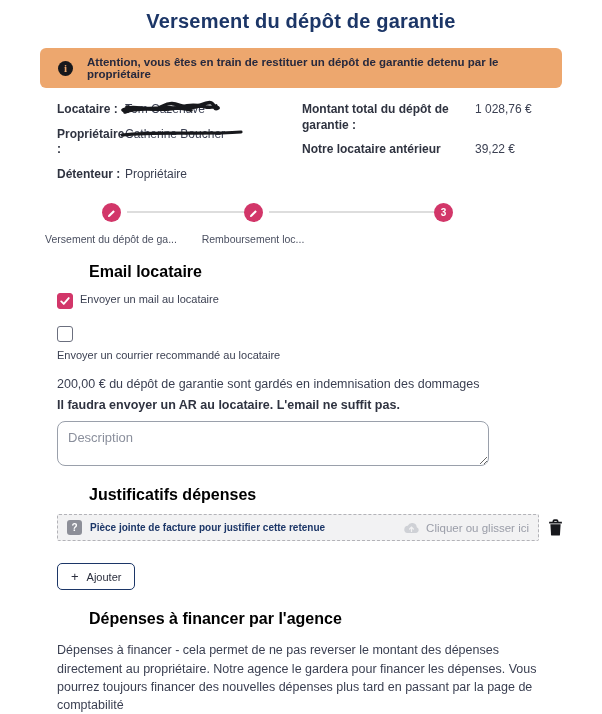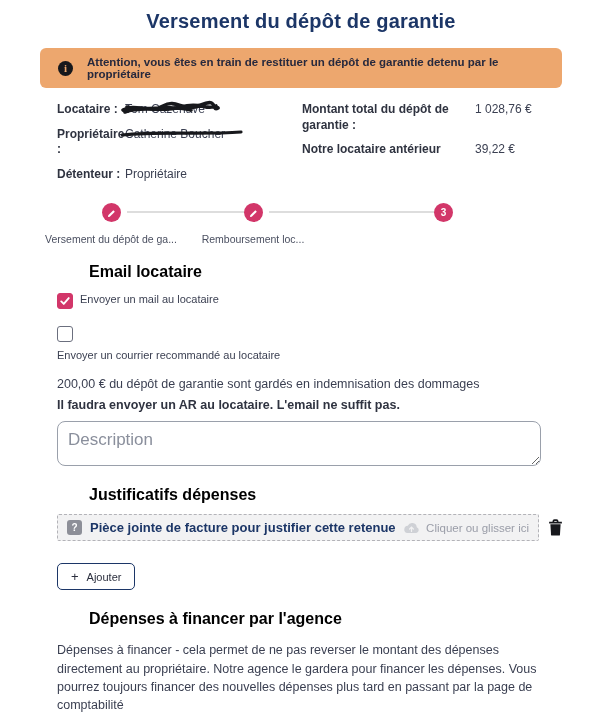--- a/index.html
+++ b/index.html
@@ -41,33 +41,33 @@
   .check-row { display:flex; gap:7px; margin-top:12px; cursor:pointer; }
   .checkbox { width:16px; height:16px; border-radius:3px; border:1px solid #6b6f7e;
     background:#fff; display:flex; align-items:center; justify-content:center; flex:0 0 auto; }
   .checkbox.checked { background:#d23669; border-color:#d23669; }
   .check-row + .check-row { margin-top:17px;flex-direction:column; }
   .check-label { font-size:11px; color:#3a3f51; }
 
   .kept-text { margin-top:16px; font-size:12.5px; }
   .warn-text { margin-top:7px; font-size:12.5px; font-weight:bold; color:#2f3340; }
 
-  textarea.description { margin-top:9px; width:484px; height:45px; resize:both;
-    border:1px solid #9aa0ab; border-radius:8px; padding:8px 10px; font-size:17px;
+  textarea.description { margin-top:9px; width:432px; height:45px; resize:both;
+    border:1px solid #9aa0ab; border-radius:8px; padding:8px 10px; font-size:13px;
     font-family:"Liberation Sans", sans-serif; color:#3a3f51; outline:none; }
   textarea.description::placeholder { color:#8a8f9c; }
 
   .attach-wrap { margin-top:10px; display:flex; align-items:center; gap:9px; }
   .attach-box { flex:0 0 auto; width:482px; height:27px; background:#f2f2f3;
     border:1px dashed #b3b3b8; border-radius:2px; display:flex; align-items:center;
     padding:0 9px; cursor:pointer; }
   .q-icon { width:15px; height:15px; background:#8d8f98; border-radius:3px; color:#fff;
     font-size:10px; font-weight:bold; display:flex; align-items:center; justify-content:center;
     flex:0 0 auto; }
-  .attach-label { margin-left:8px; font-size:13px; font-weight:bold; color:#1c3667; flex:1; }
+  .attach-label { margin-left:8px; font-size:10px; font-weight:bold; color:#1c3667; flex:1; }
   .upload-hint { display:flex; align-items:flex-end; gap:6px; color:#9a9da8; font-size:11.5px; }
   .trash-btn { background:none; border:none; cursor:pointer; padding:0; display:flex; }
 
   .btn-outline { margin-top:22px; display:inline-flex; align-items:center; gap:8px;
     background:#fff; border:1px solid #1c3667; border-radius:5px; padding:6px 13px;
     font-size:11px; color:#2b2f3e; cursor:pointer; font-family:"Liberation Sans", sans-serif; }
   .btn-plus { font-size:13px; color:#2b2f3e; line-height:1; }
 
   .para { margin-top:13px; font-size:12.5px; line-height:1.45; max-width:480px; }
 </style>

